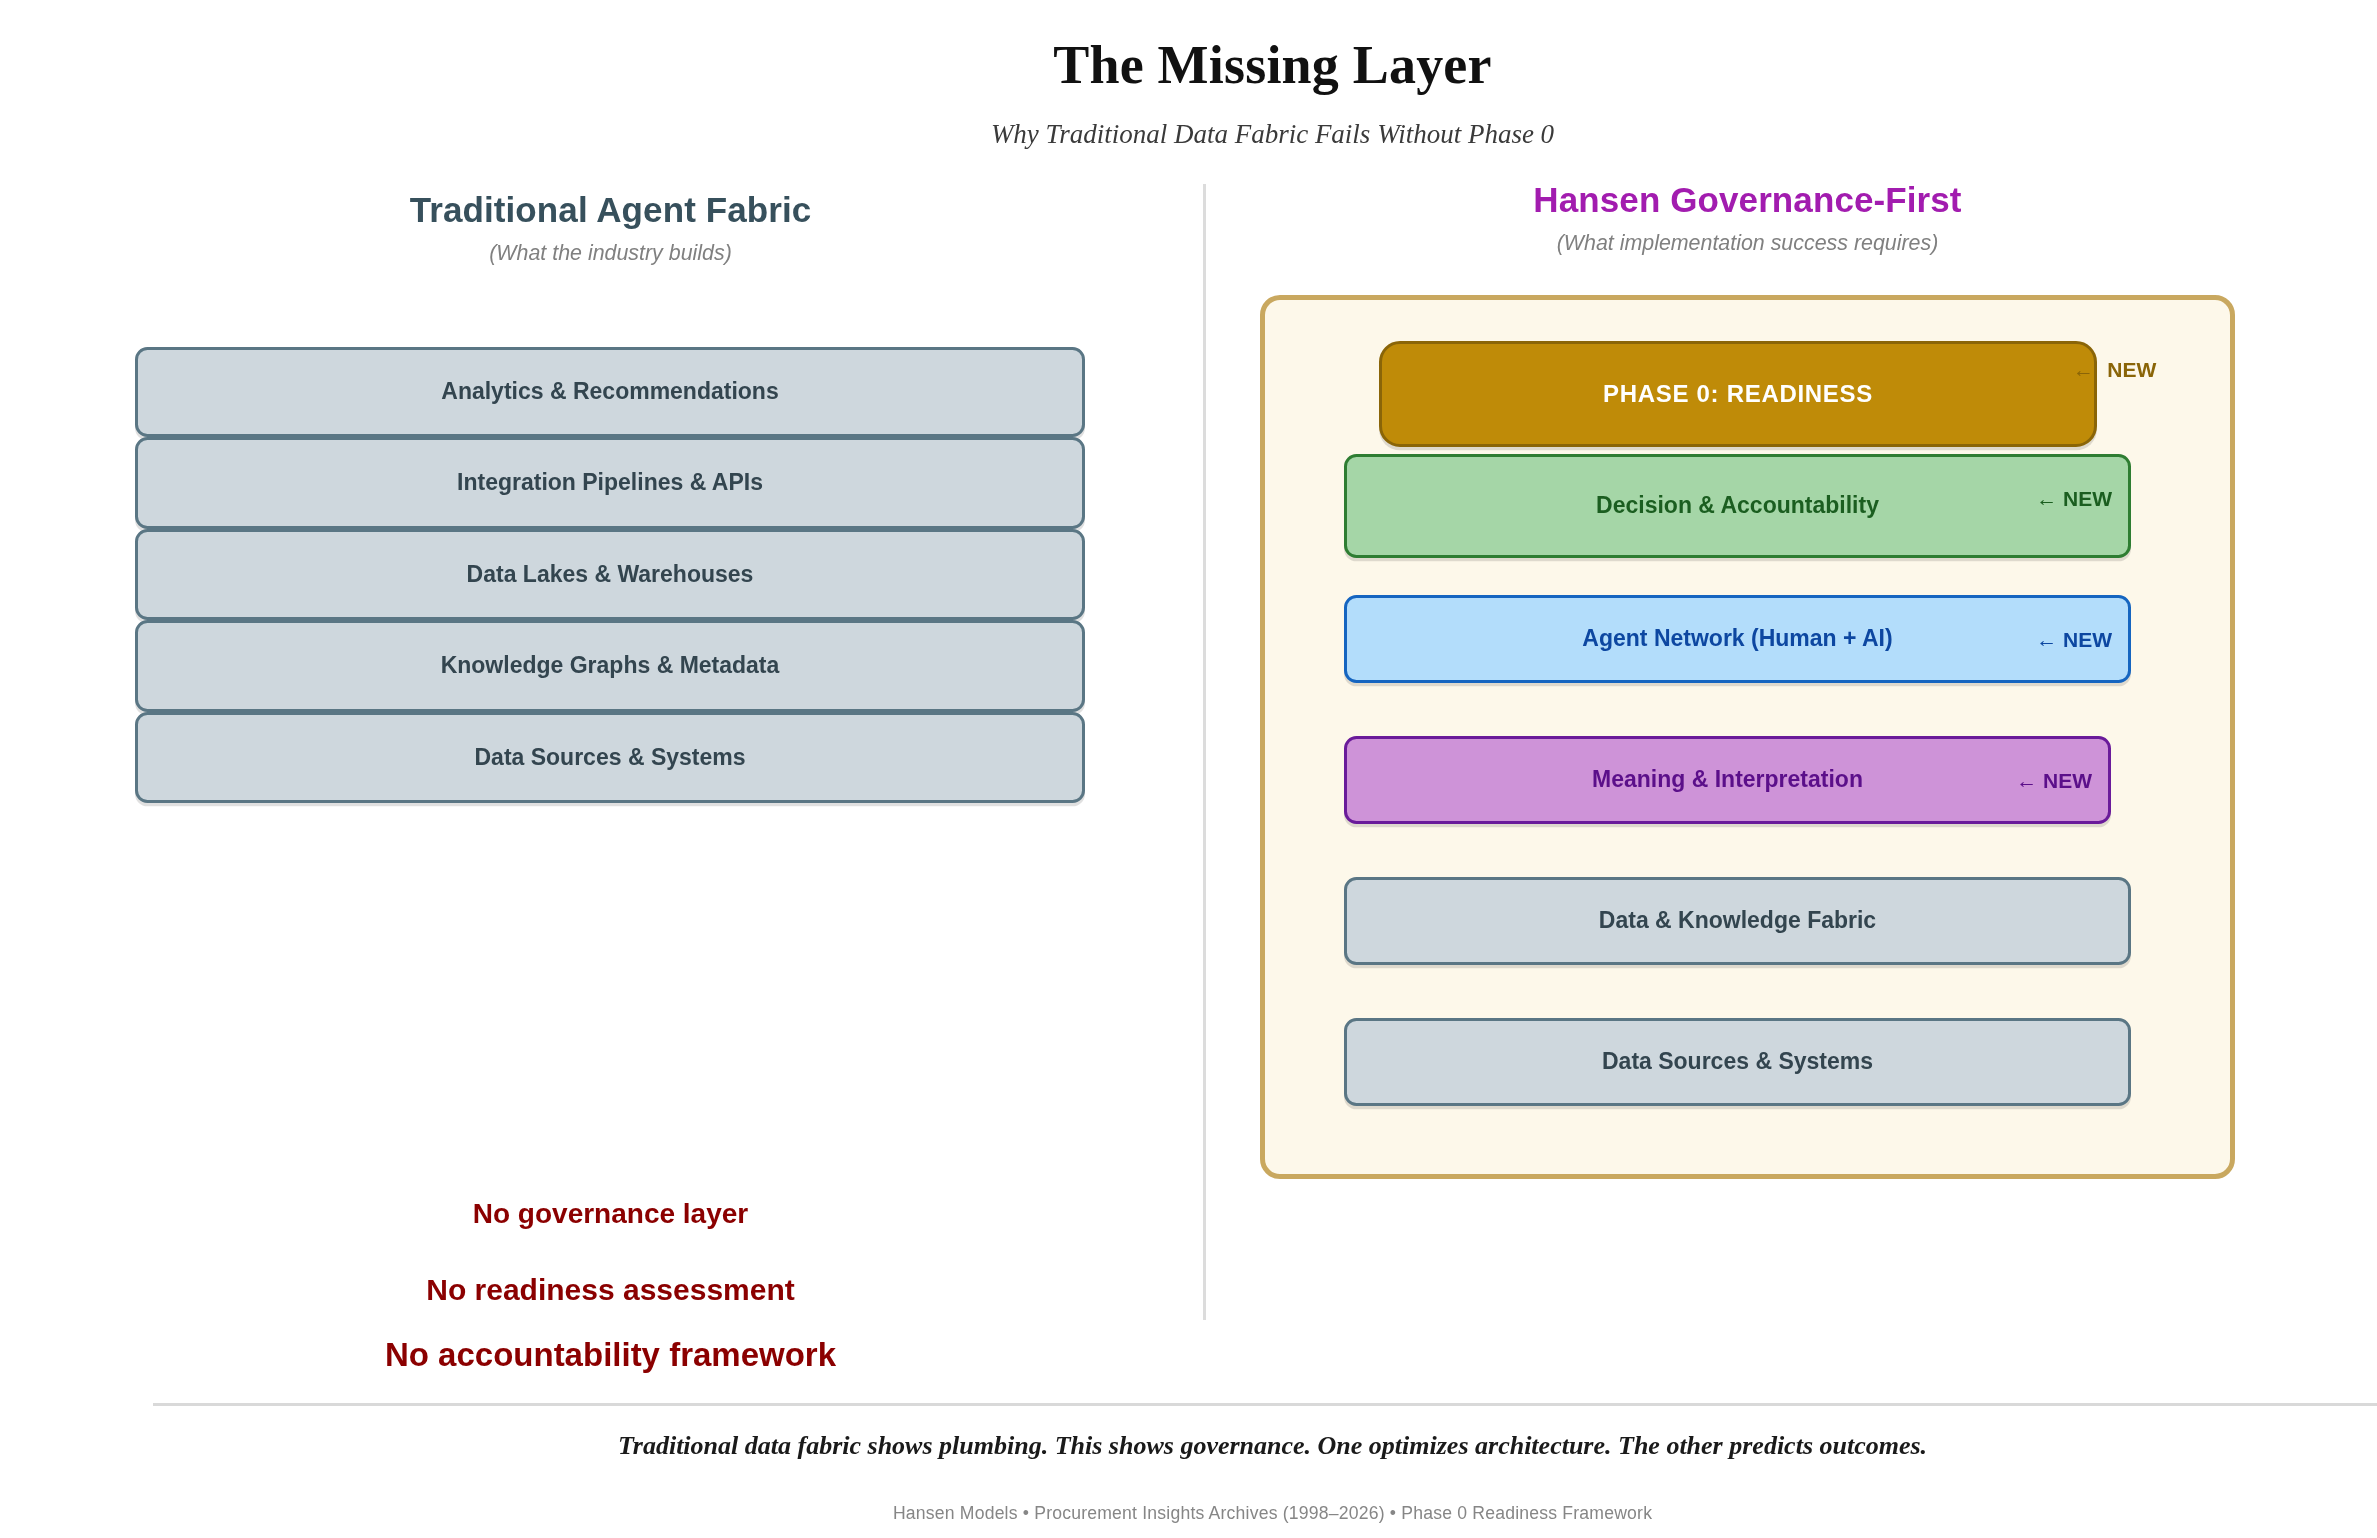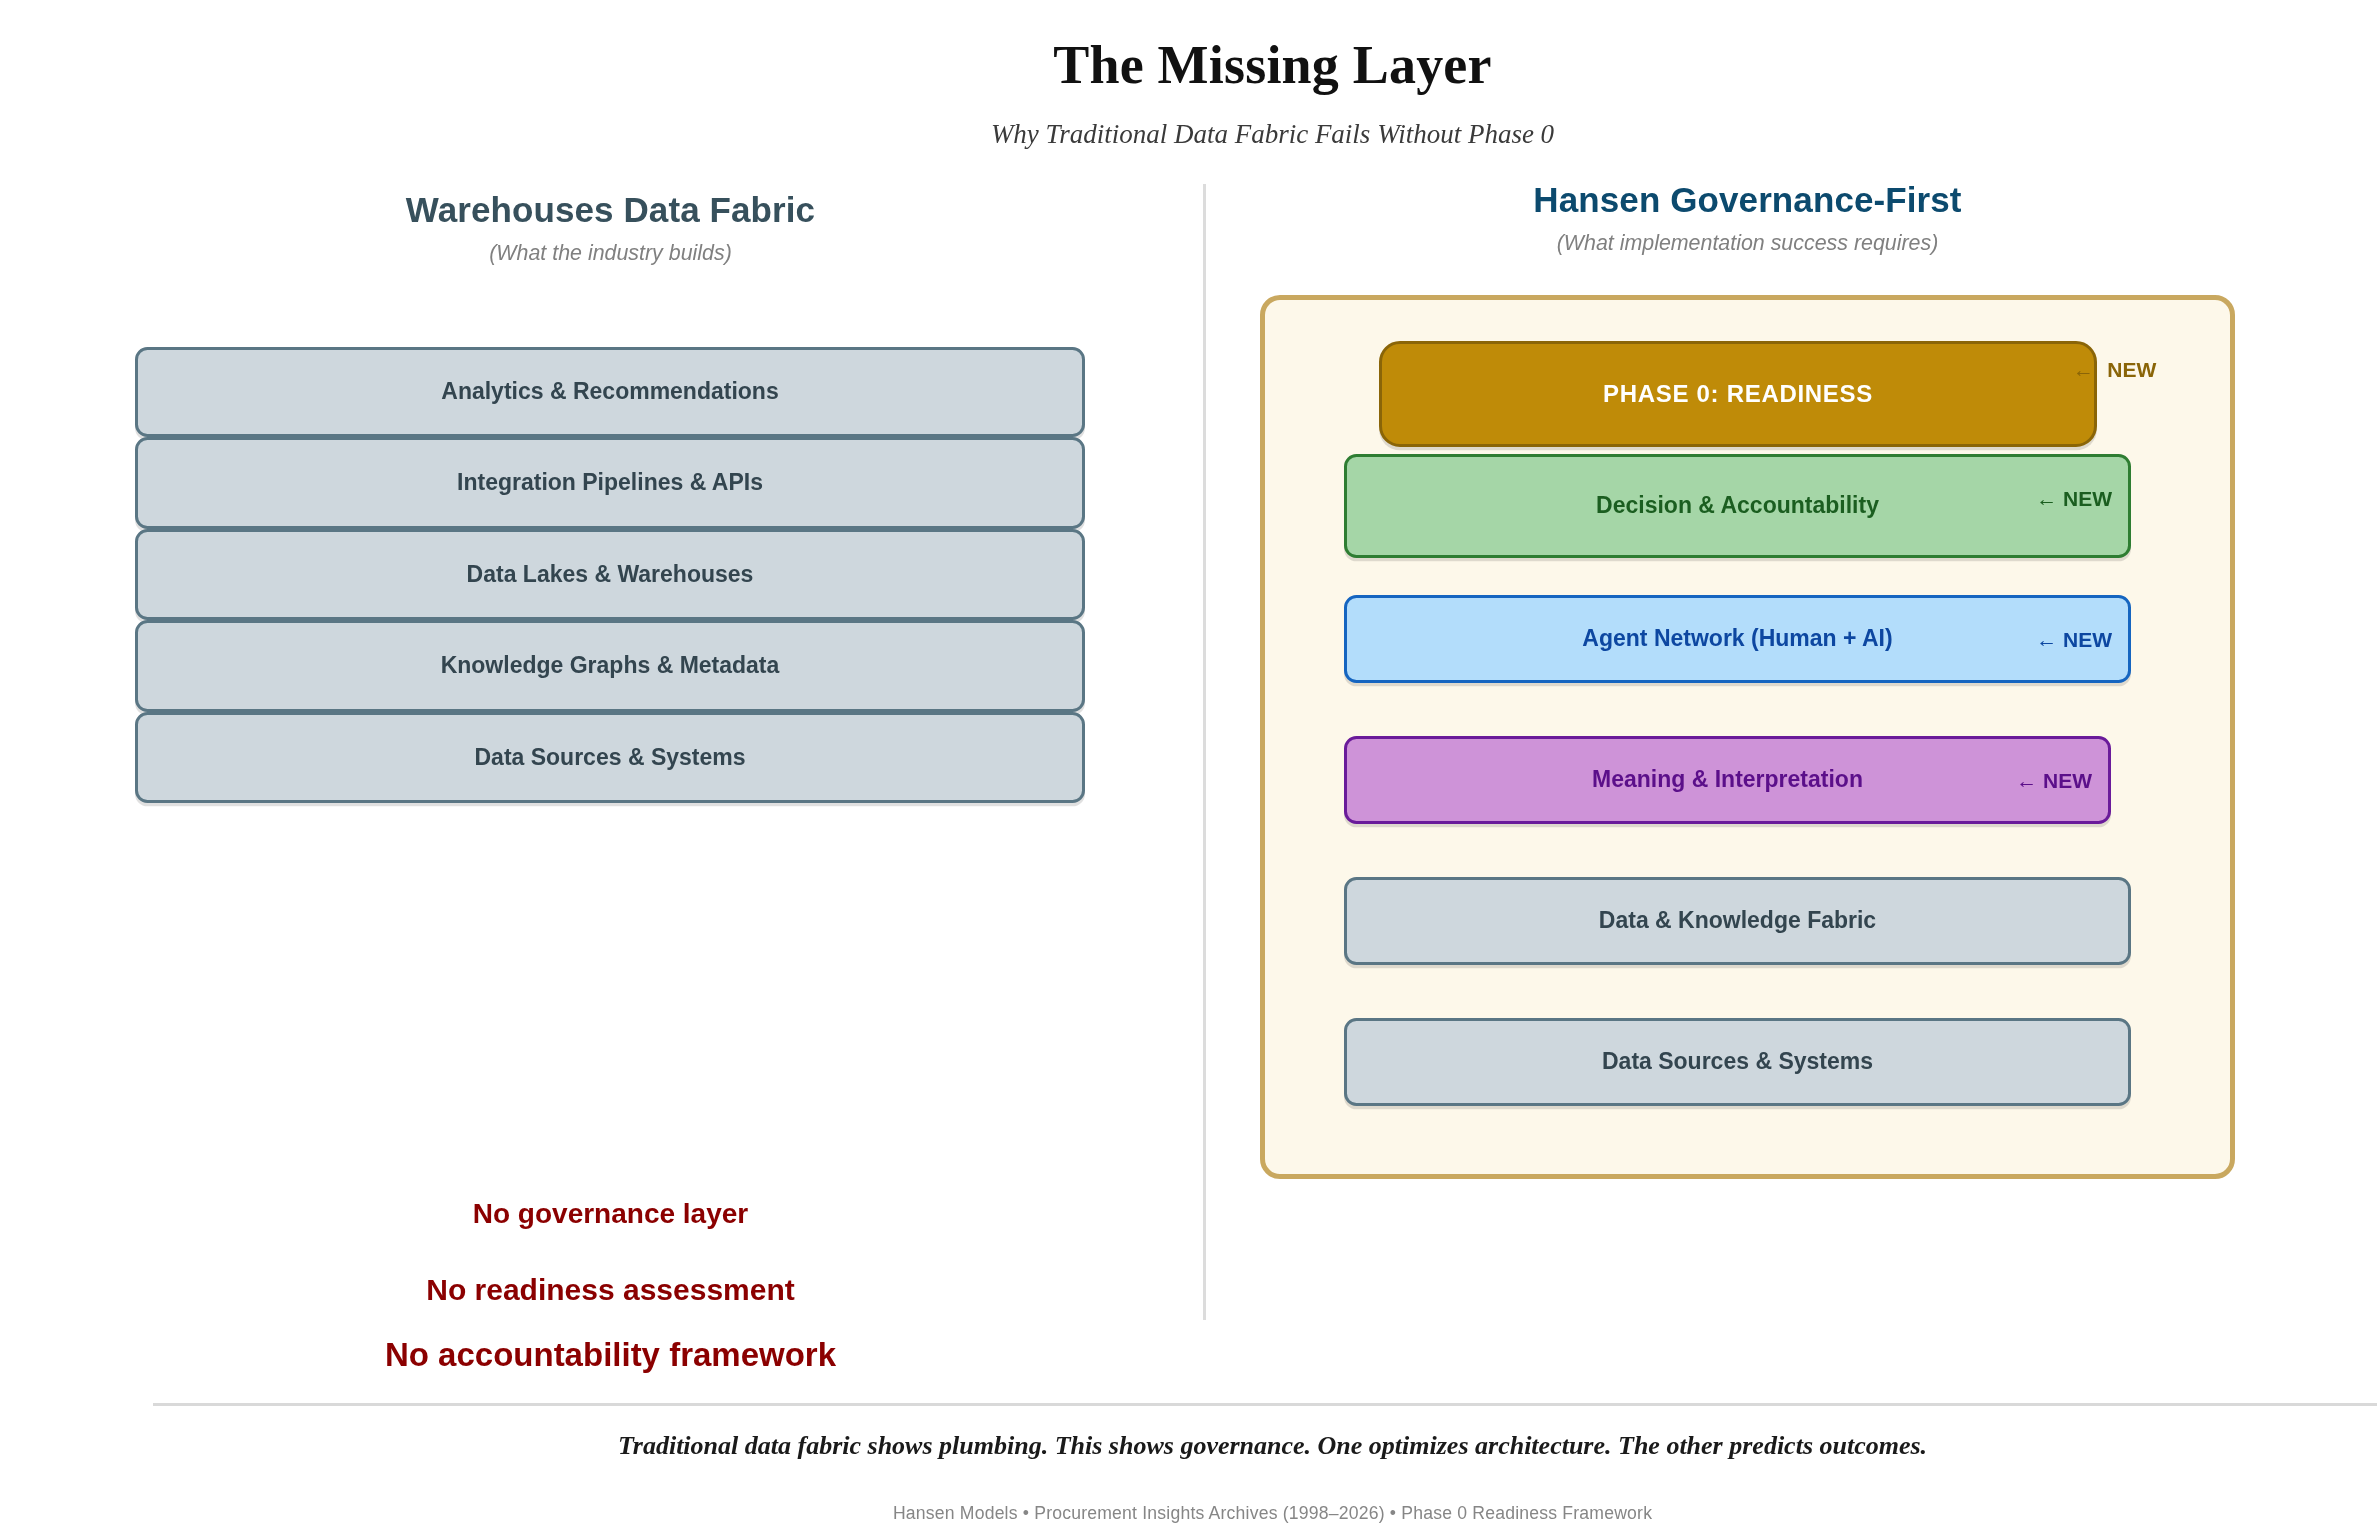--- a/index.html
+++ b/index.html
@@ -35,21 +35,21 @@
   
   .col-head { position: absolute; text-align: center; }
   .col-head .ch-title { font-weight: bold; letter-spacing: 0.1px; }
   .col-head .ch-sub { font-style: italic; color: #808080; }
 
   #left-head { left: 135px; top: 190px; width: 951px; }
   #left-head .ch-title { font-size: 35px; color: #37505c; }
   #left-head .ch-sub { font-size: 21.4px; margin-top: 10.5px; }
 
   #right-head { left: 1260px; top: 180px; width: 975px; }
-  #right-head .ch-title { font-size: 35px; color: #0c4a6e; }
+  #right-head .ch-title { font-size: 35px; color: #a21caf; }
   #right-head .ch-sub { font-size: 21.4px; margin-top: 10.5px; }
 
   
   .layer {
     position: absolute;
     border-radius: 12.4px;
     display: flex; align-items: center; justify-content: center;
     box-shadow: 0 3.3px 0 rgba(0,0,0,0.12);
   }
   .layer .lbl {
@@ -132,21 +132,21 @@
 <body>
 
 <div id="root">
 
   <div class="main-title">The Missing Layer</div>
   <div class="main-subtitle">Why Traditional Data Fabric Fails Without Phase 0</div>
 
   <div class="col-divider"></div>
 
   <div class="col-head" id="left-head">
-    <div class="ch-title">Warehouses Data Fabric</div>
+    <div class="ch-title">Traditional Agent Fabric</div>
     <div class="ch-sub">(What the industry builds)</div>
   </div>
 
   <div id="left-stack">
     <div class="layer gray" style="top:0px;height:90px;">
       <span class="lbl" style="font-size:23px;">Analytics &amp; Recommendations</span>
     </div>
     <div class="layer gray" style="top:90px;height:92px;">
       <span class="lbl" style="font-size:23px;">Integration Pipelines &amp; APIs</span>
     </div>

